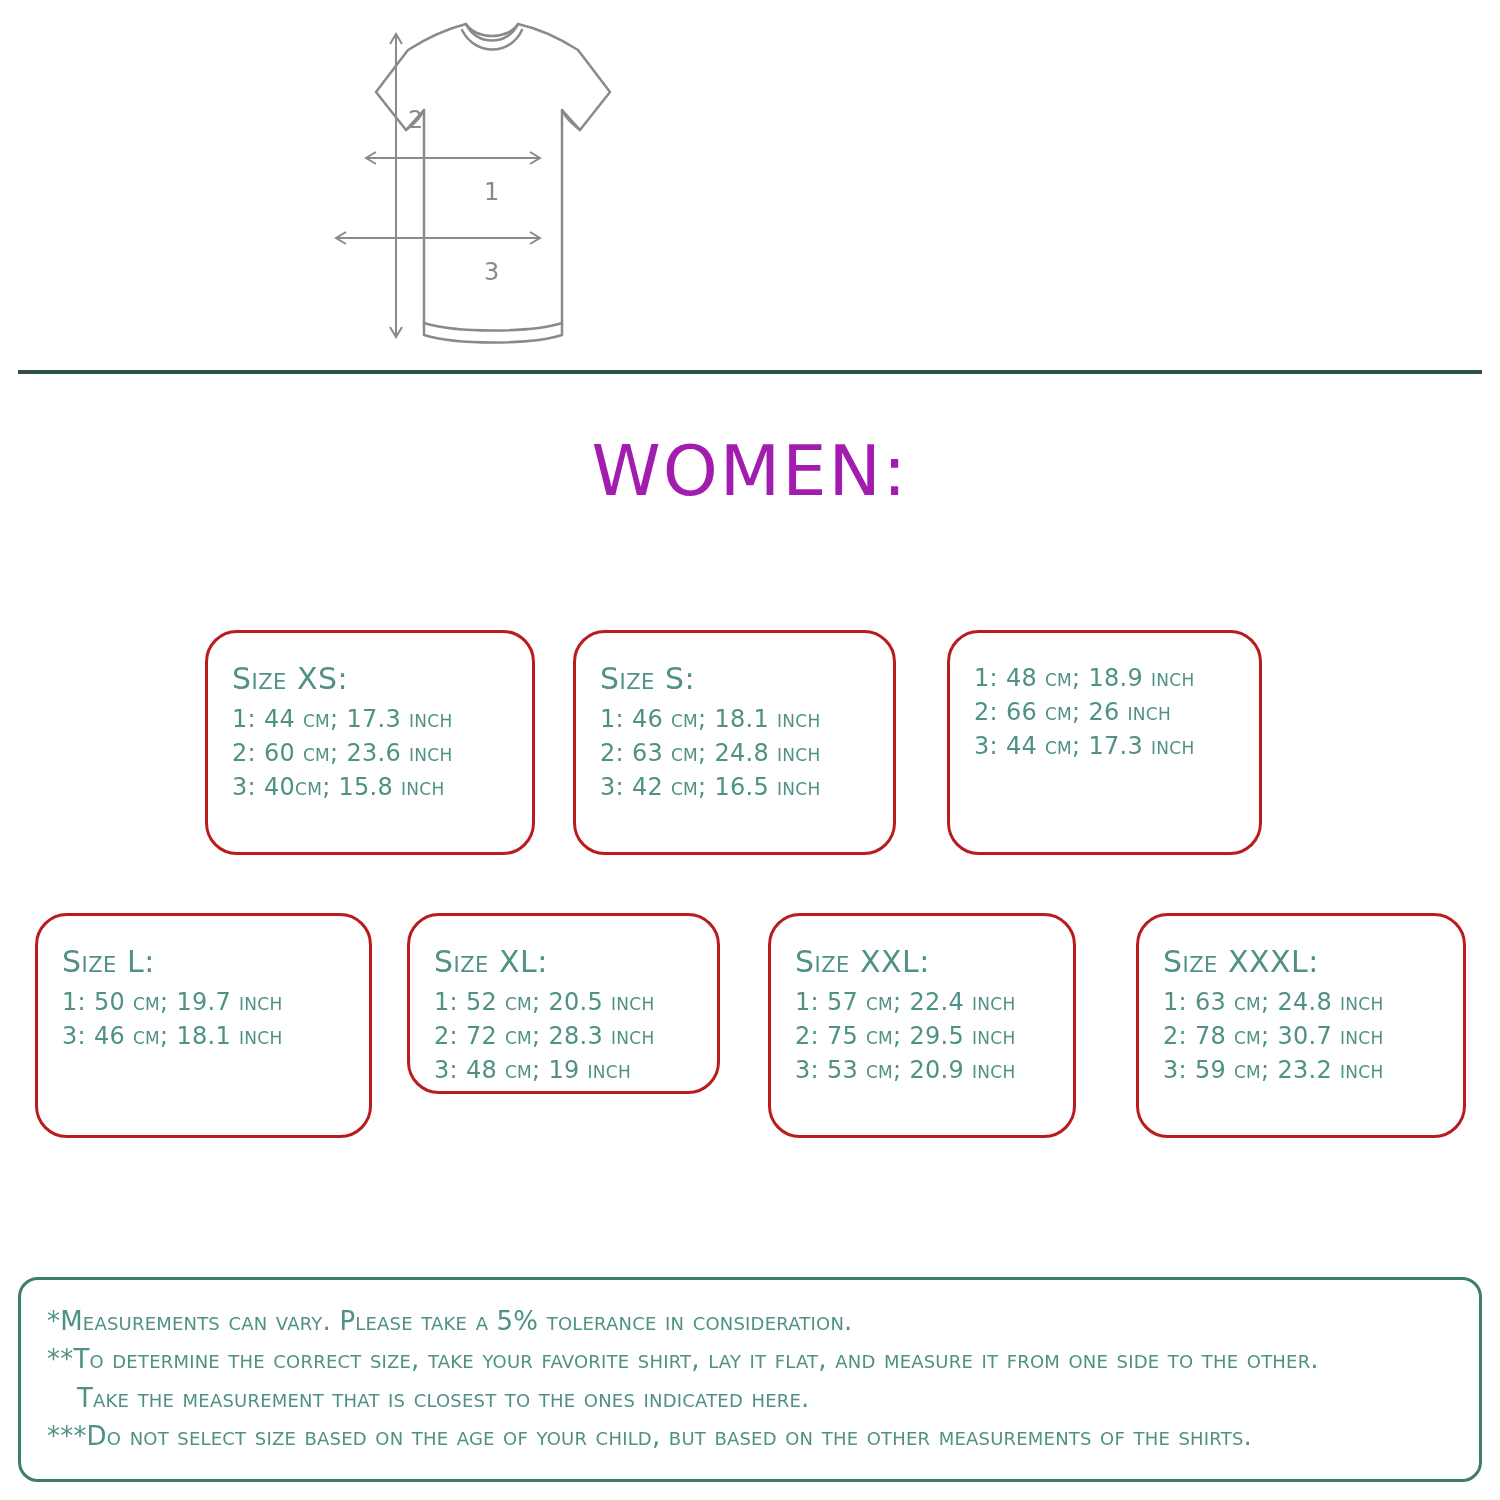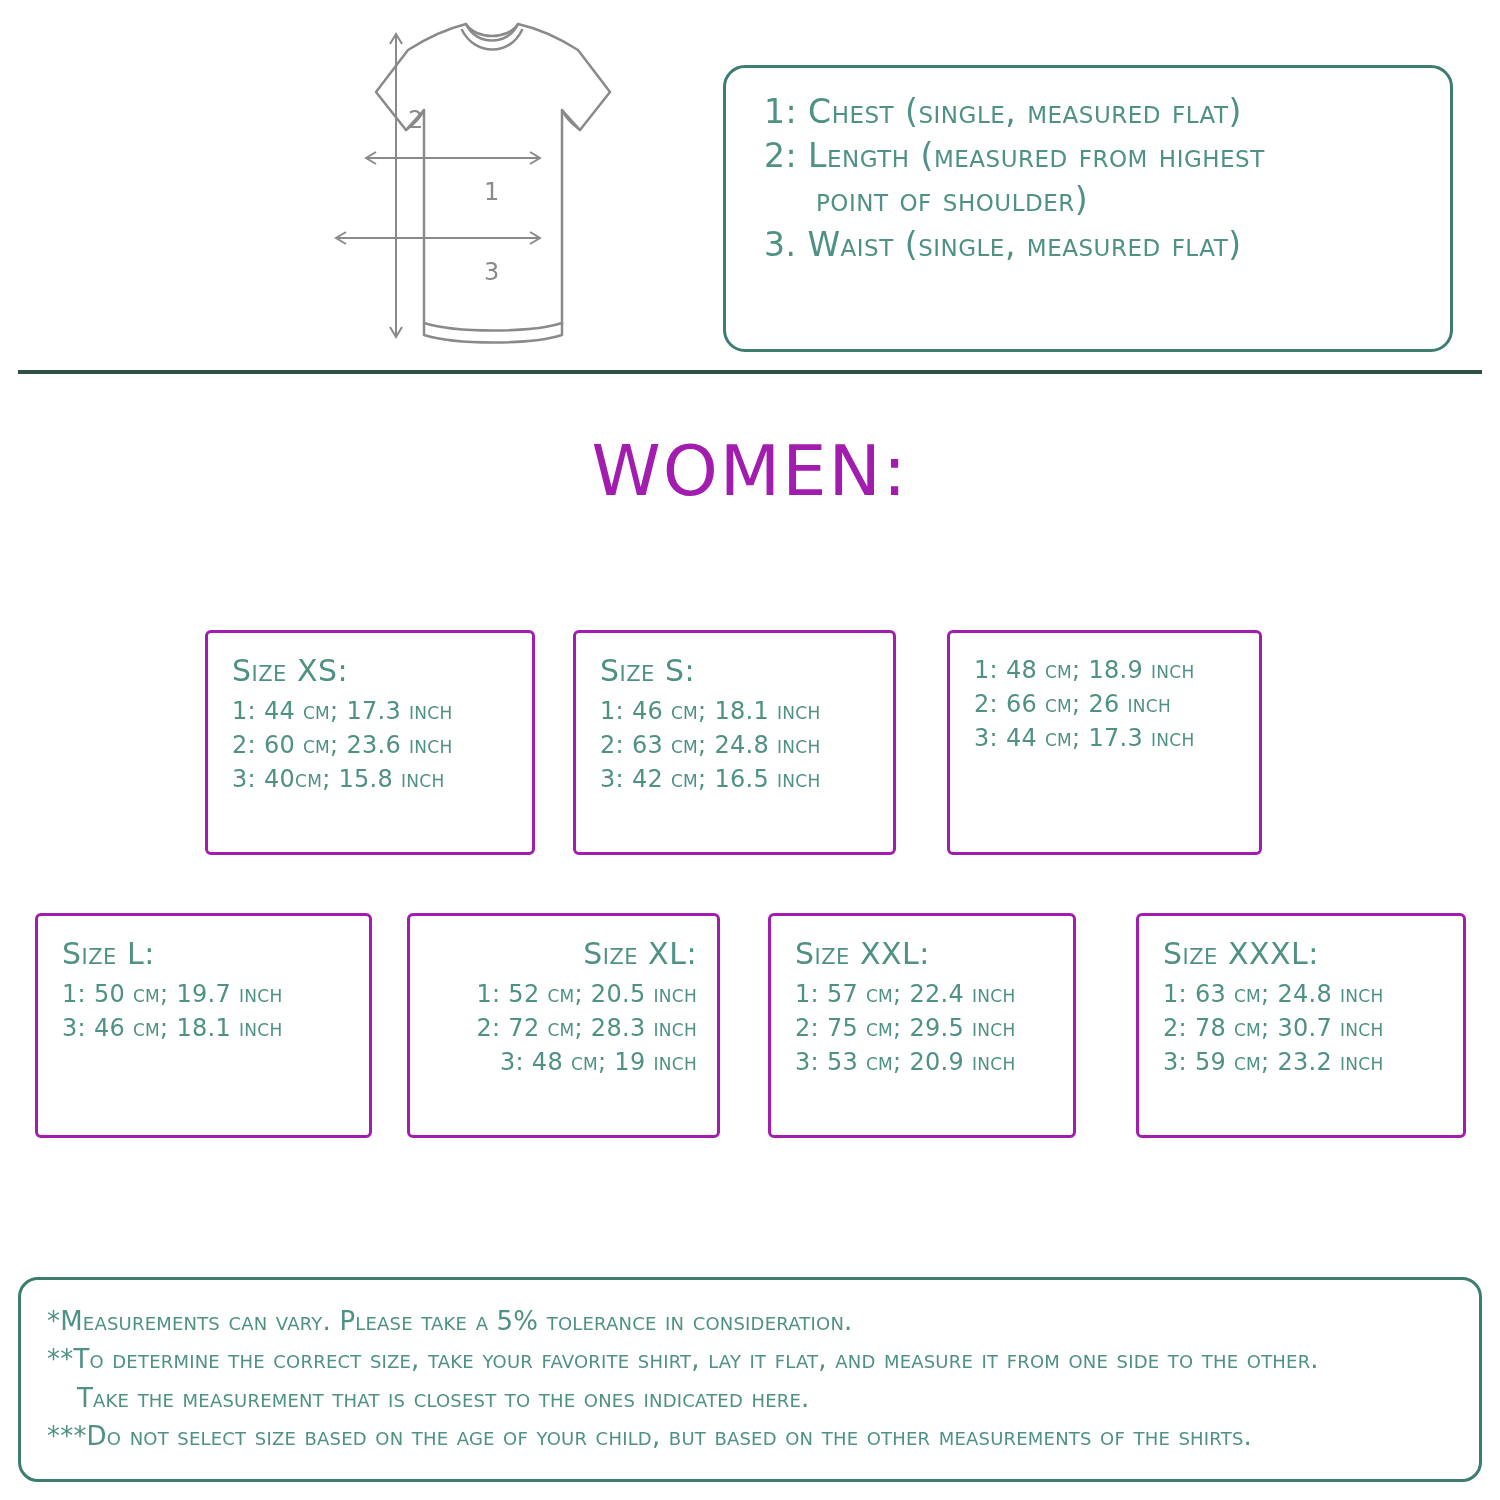--- a/index.html
+++ b/index.html
@@ -72,24 +72,24 @@
     font-size: 70px;
     letter-spacing: 2px;
     color: #a21caf;
     font-family: "DejaVu Sans", sans-serif;
     font-weight: 400;
   }
 
   
   .card {
     position: absolute;
-    border: 3px solid #a21caf;
-    border-radius: 6px;
+    border: 3px solid #b91c1c;
+    border-radius: 32px;
     box-sizing: border-box;
-    padding: 20px 20px 14px 24px;
+    padding: 28px 20px 14px 24px;
     color: #4f9185;
   }
   .card .card-title {
     font-size: 30px;
     font-variant: small-caps;
     letter-spacing: 0.5px;
     margin-bottom: 6px;
     white-space: nowrap;
   }
   .card .card-line {
@@ -99,21 +99,21 @@
     white-space: nowrap;
     letter-spacing: 0.3px;
   }
 
   
   #card-xs { left: 205px;  top: 630px;  width: 330px; height: 225px; }
   #card-s  { left: 573px;  top: 630px;  width: 323px; height: 225px; }
   #card-m  { left: 947px;  top: 630px;  width: 315px; height: 225px; }
   
   #card-l    { left: 35px;   top: 913px; width: 337px; height: 225px; }
-  #card-xl   { left: 407px;  top: 913px; width: 313px; height: 225px; text-align: right; }
+  #card-xl   { left: 407px;  top: 913px; width: 313px; height: 181px; }
   #card-xxl  { left: 768px;  top: 913px; width: 308px; height: 225px; }
   #card-xxxl { left: 1136px; top: 913px; width: 330px; height: 225px; }
 
   
   .footnotes {
     position: absolute;
     left: 18px;
     top: 1277px;
     width: 1464px;
     height: 205px;
@@ -170,26 +170,20 @@
         <path d="M250 222 L 260 228 L 250 234"></path>
       </g>
       <g fill="#8a8a8a" font-family="DejaVu Sans, sans-serif" font-size="24">
         <text x="128" y="118">2</text>
         <text x="204" y="190">1</text>
         <text x="204" y="270">3</text>
       </g>
     </svg>
   </div>
 
-  <div class="legend-box">
-    <div class="legend-line">1: Chest (single, measured flat)</div>
-    <div class="legend-line">2: Length (measured from highest</div>
-    <div class="legend-line indent">point of shoulder)</div>
-    <div class="legend-line">3. Waist (single, measured flat)</div>
-  </div>
 
   <div class="divider"></div>
 
   <div class="title">WOMEN:</div>
 
   <div class="card" id="card-xs">
     <div class="card-title">Size XS:</div>
     <div class="card-line">1: 44 cm; 17.3 inch</div>
     <div class="card-line">2: 60 cm; 23.6 inch</div>
     <div class="card-line">3: 40cm; 15.8 inch</div>

